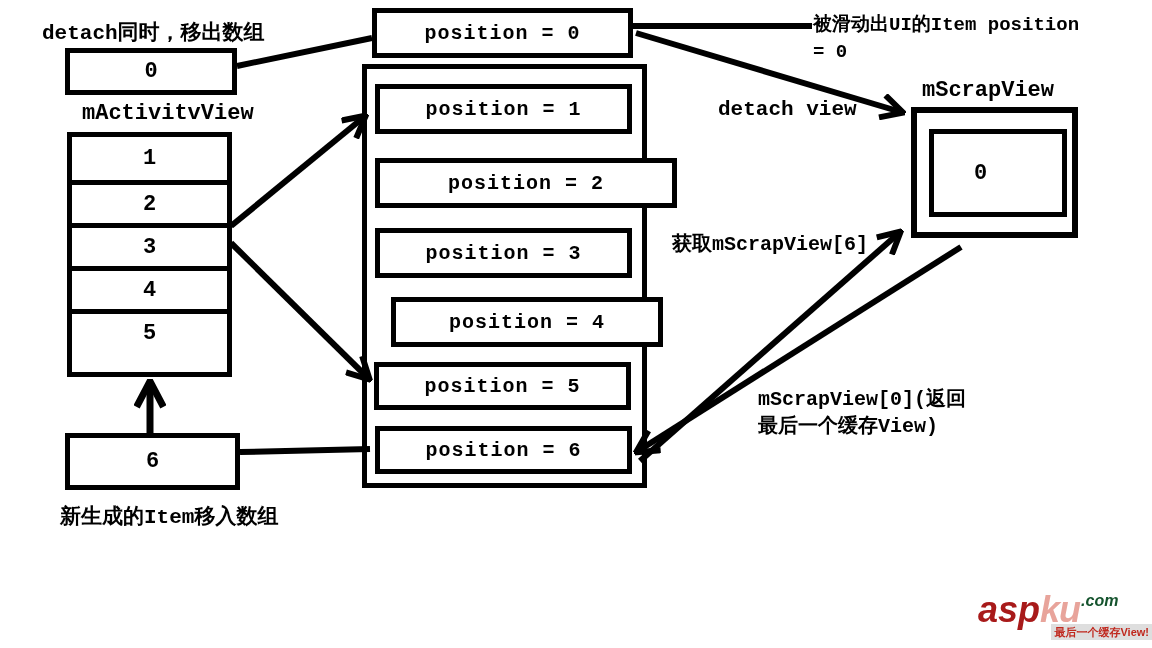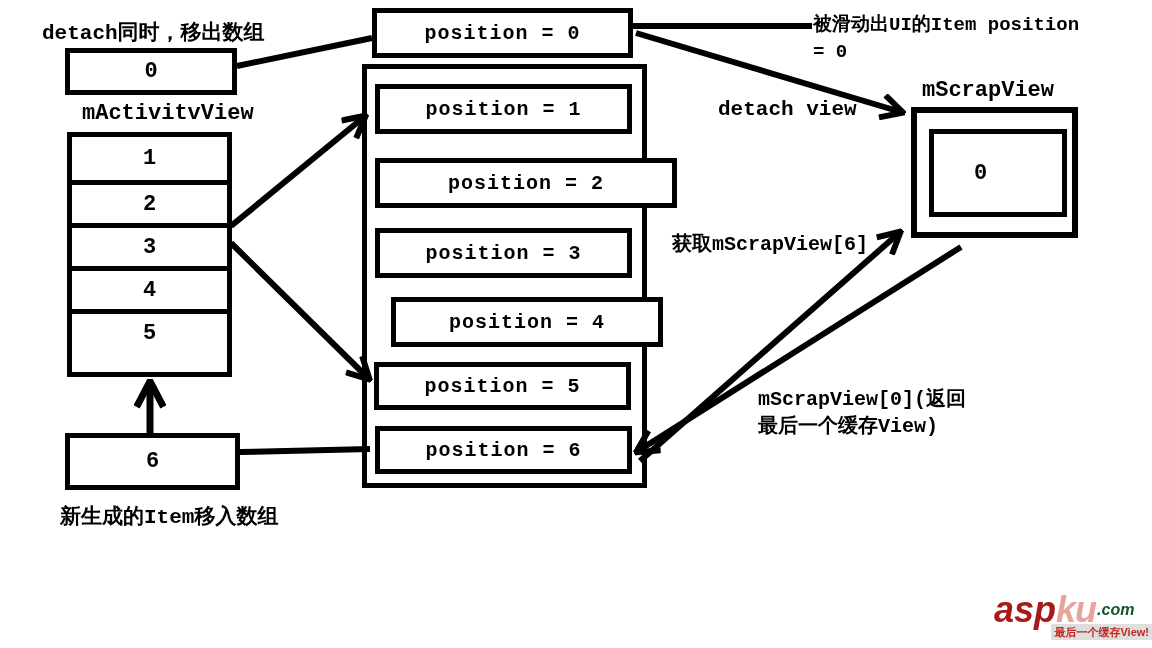--- a/index.html
+++ b/index.html
@@ -37,21 +37,21 @@
   .stack-row{
     height:43px;
     display:flex;align-items:center;justify-content:center;
     font-size:22px;
     box-sizing:border-box;
   }
   .stack-row + .stack-row{border-top:5px solid #000;}
   .poslabel{font-size:20px;letter-spacing:1px;}
   svg.wires{position:absolute;left:0;top:0;pointer-events:none;}
   .logo{position:absolute;left:978px;top:592px;width:174px;height:54px;}
-  .logo .row{position:absolute;left:0;top:0;display:flex;align-items:center;font-style:italic;font-family:"Liberation Sans","DejaVu Sans",sans-serif;font-weight:bold;margin-left:16px;}
+  .logo .row{position:absolute;left:0;top:0;display:flex;align-items:flex-start;font-style:italic;font-family:"Liberation Sans","DejaVu Sans",sans-serif;font-weight:bold;}
   .logo .asp{font-size:36px;line-height:36px;}
   .logo .ku{font-size:36px;line-height:36px;letter-spacing:-1px;}
   .logo .com{font-size:16px;margin-left:1px;}
   .logo .tagline{
     position:absolute;right:0px;top:32px;
     font-size:11px;line-height:14px;
     font-family:"Liberation Sans","DejaVu Sans",sans-serif;
     background:#dedede;
     padding:1px 3px;
     white-space:nowrap;

